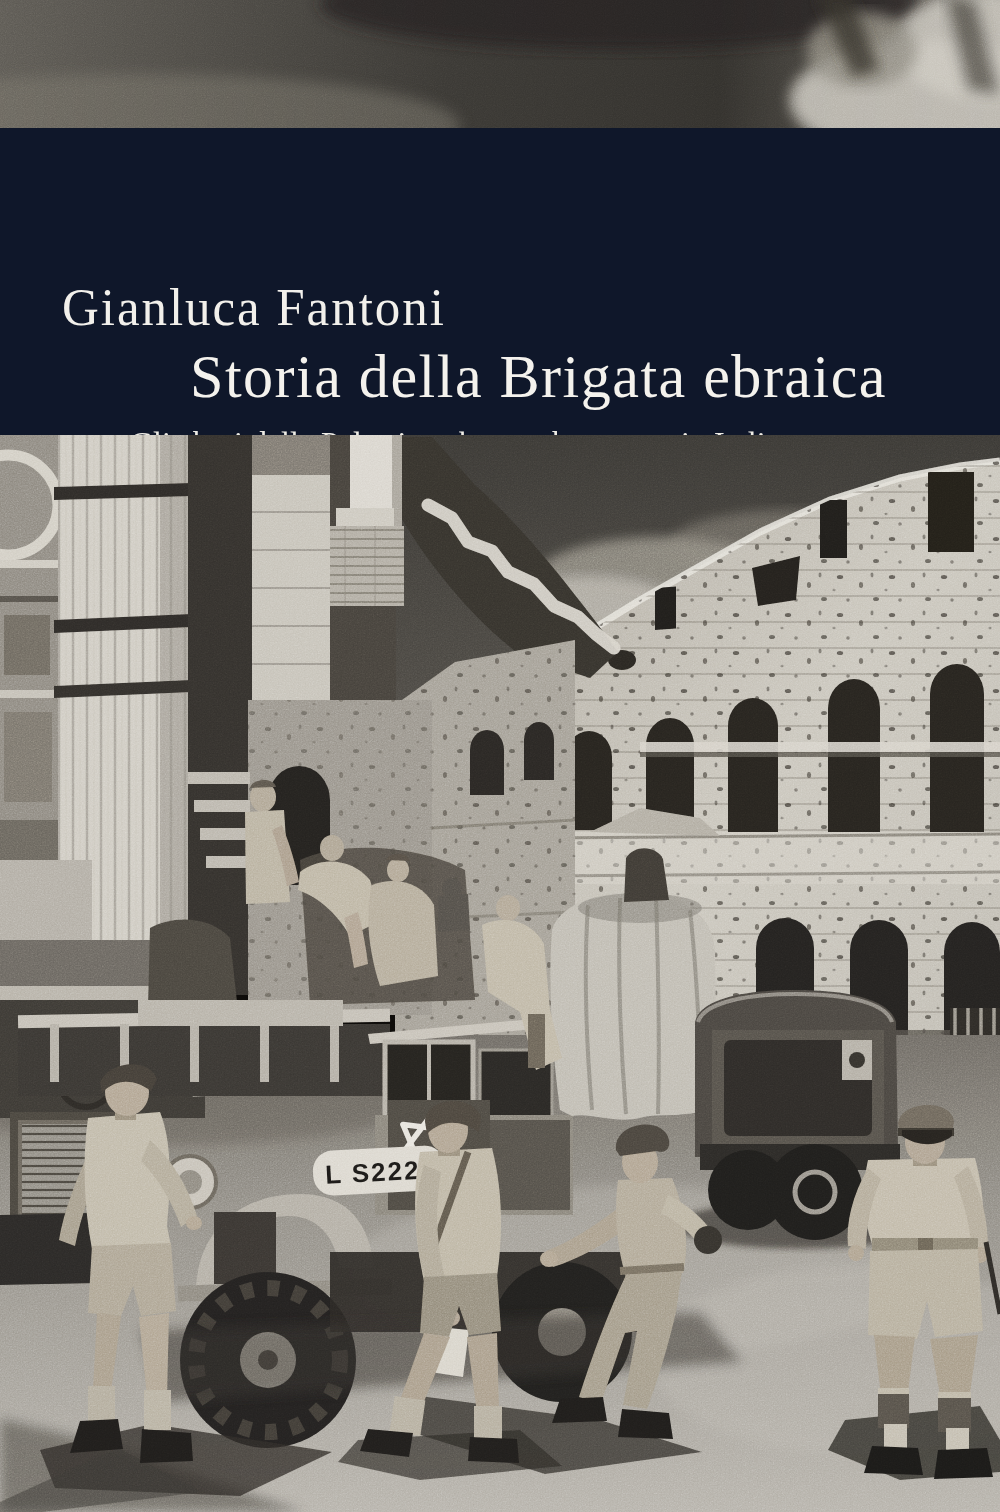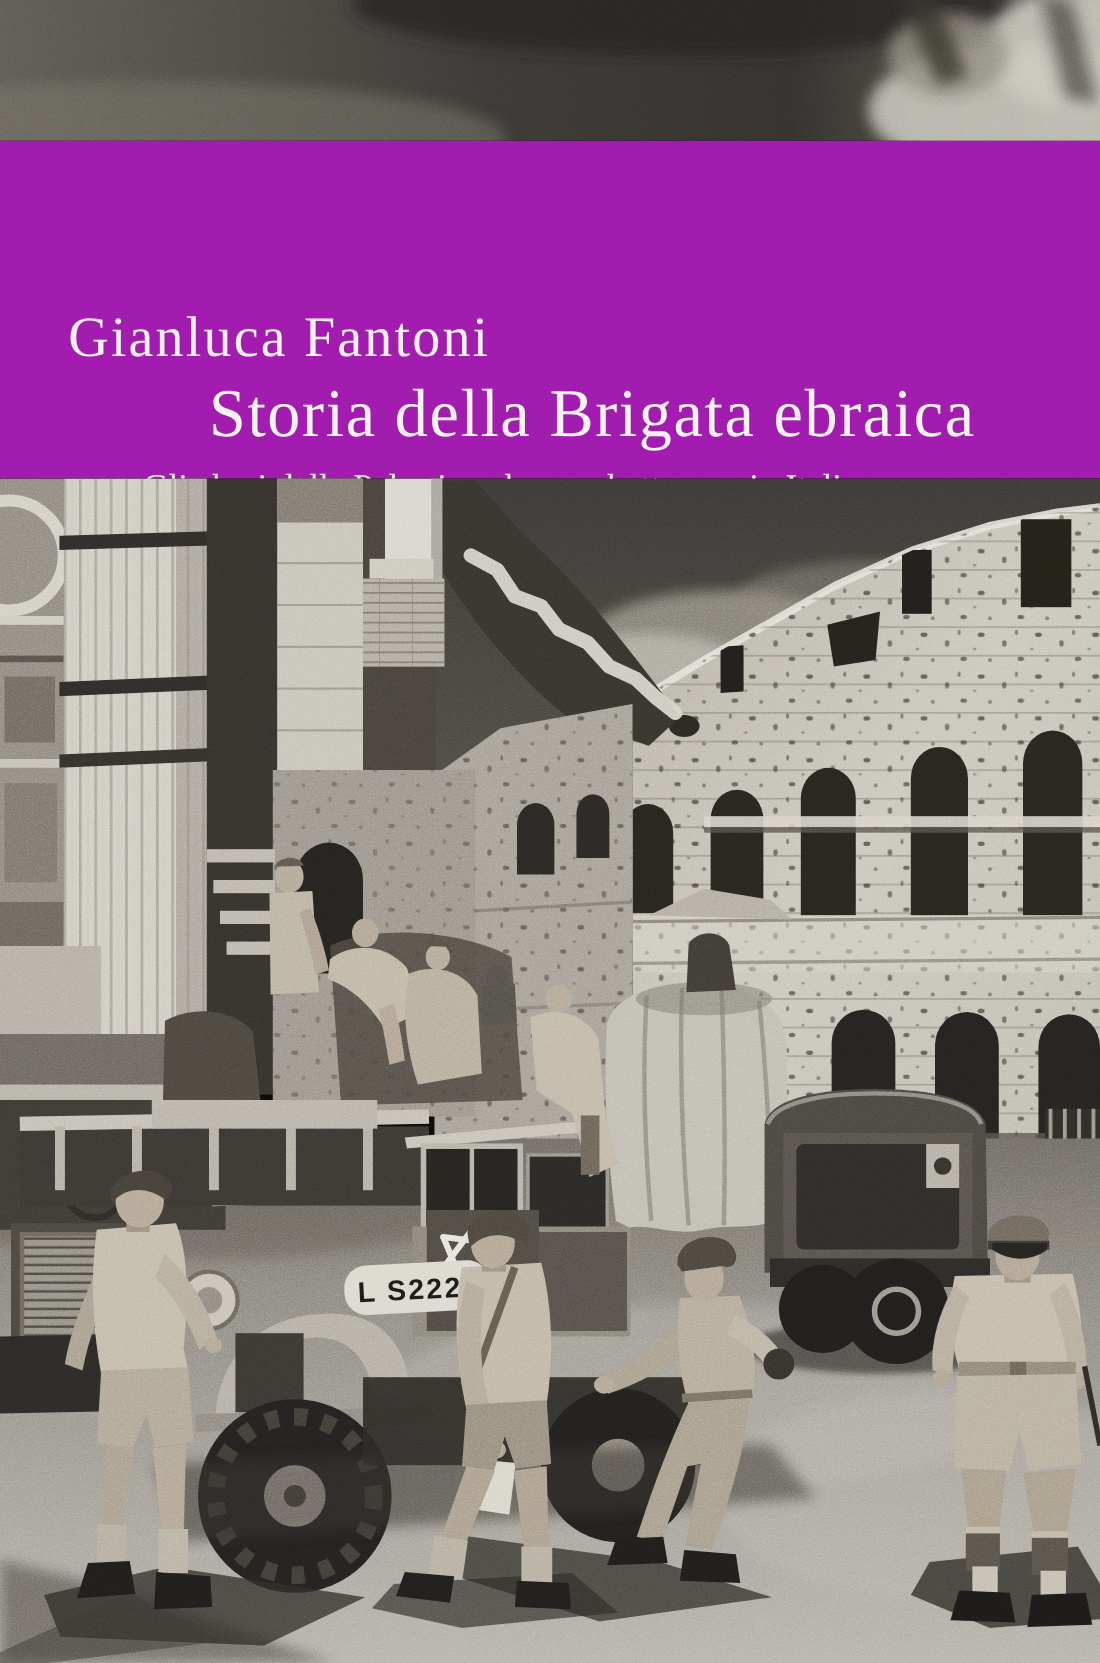--- a/index.html
+++ b/index.html
@@ -1,19 +1,19 @@
 <!DOCTYPE html>
 <html><head>
 <meta charset="utf-8">
 <style>
   html,body{margin:0;padding:0;background:#0d0b09;}
   .cover{position:relative;width:1000px;height:1512px;background:#0d0b09;overflow:hidden;
          font-family:"Liberation Serif", serif;}
   .sky-strip{position:absolute;top:0;left:0;width:1000px;height:128px;}
-  .band{position:absolute;top:128px;left:0;width:1000px;height:307px;background:#a21caf;}
+  .band{position:absolute;top:128px;left:0;width:1000px;height:307px;background:#0f172a;}
   .author{position:absolute;top:150px;left:62px;font-size:52px;letter-spacing:2px;
           color:#f2f0eb;white-space:nowrap;transform:scaleX(.98);transform-origin:left top;}
   .title{position:absolute;top:213px;left:190px;font-size:62px;letter-spacing:1.5px;
          color:#f4f2ed;white-space:nowrap;font-weight:normal;margin:0;
          transform:scaleX(.97);transform-origin:left top;}
   .subtitle{position:absolute;top:296px;left:130px;font-size:33px;line-height:40px;
             color:#efede7;white-space:nowrap;transform:scaleX(.97);transform-origin:left top;}
   .publisher{position:absolute;top:388px;left:0;width:1000px;text-align:center;}
   .publisher span{display:inline-block;font-family:"Liberation Sans",sans-serif;
                   font-weight:bold;font-size:24px;letter-spacing:1px;color:#f0eee9;

